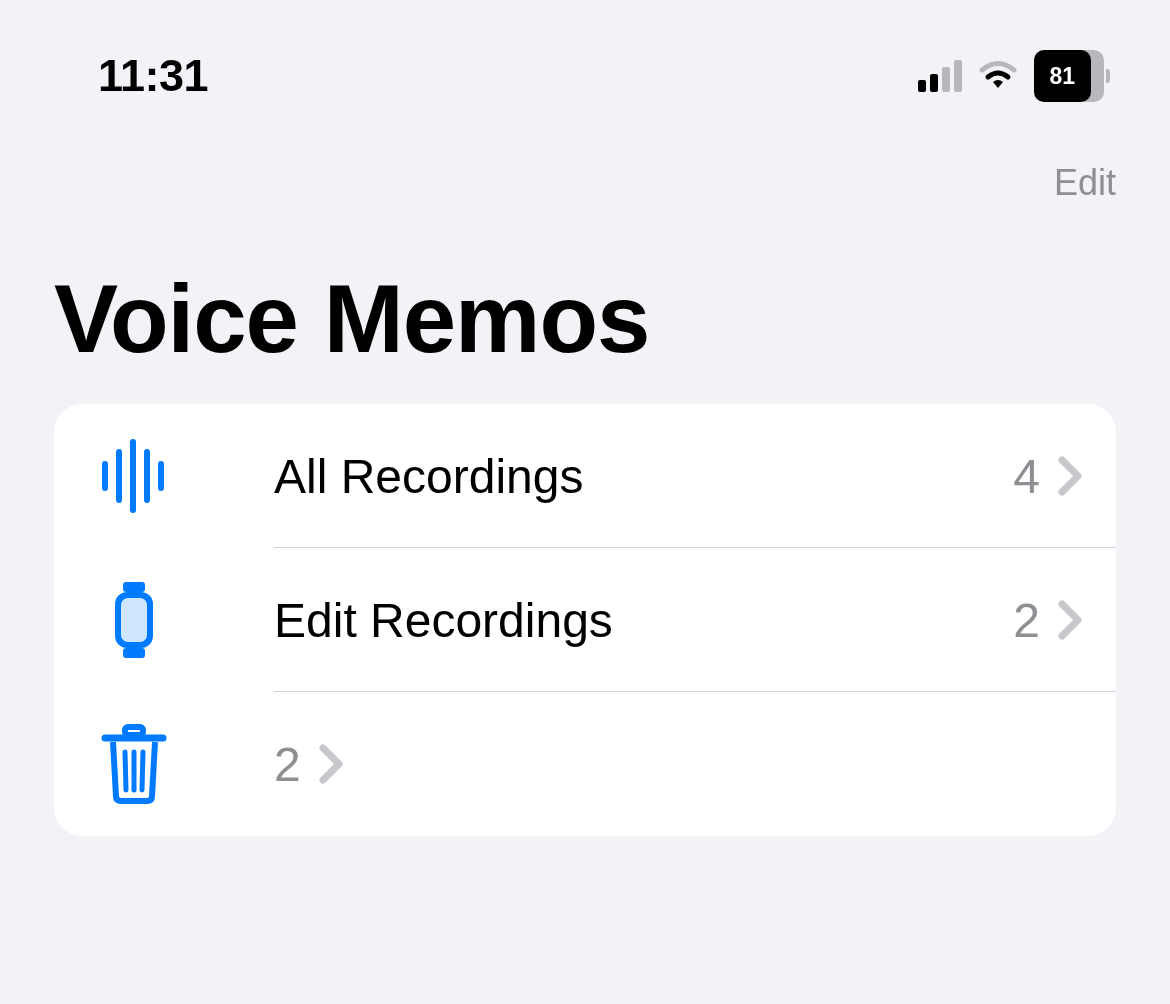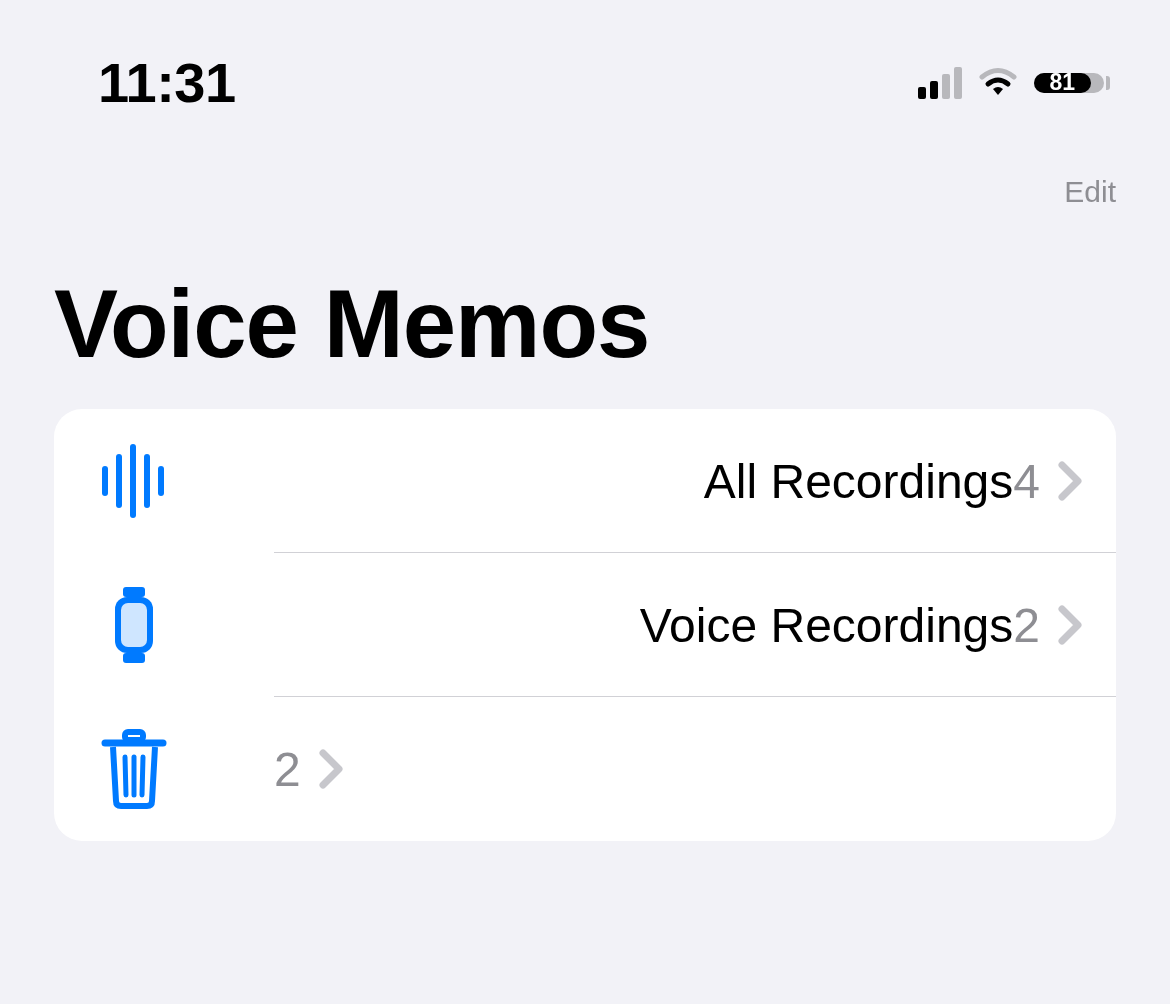--- a/index.html
+++ b/index.html
@@ -14,21 +14,21 @@
       height: 1004px;
       overflow: hidden;
     }
     .status-bar {
       display: flex;
       justify-content: space-between;
       align-items: center;
       padding: 50px 60px 20px 98px;
     }
     .status-time {
-      font-size: 56px;
+      font-size: 45px;
       font-weight: 700;
       color: #000;
       letter-spacing: -0.5px;
     }
     .status-right {
       display: flex;
       align-items: center;
       gap: 14px;
     }
     .cellular-icon {
@@ -48,21 +48,21 @@
     .wifi-icon {
       width: 44px;
       height: 32px;
     }
     .battery-wrap {
       display: flex;
       align-items: center;
     }
     .battery-body {
       width: 70px;
-      height: 20px;
+      height: 52px;
       border-radius: 10px;
       background: #b8b8bc;
       position: relative;
       display: flex;
       align-items: center;
       padding: 0;
     }
     .battery-fill {
       background: #000;
       border-radius: 10px;
@@ -83,21 +83,21 @@
       background: #b8b8bc;
       border-radius: 0 3px 3px 0;
       margin-left: 2px;
     }
     .nav-bar {
       display: flex;
       justify-content: flex-end;
       padding: 40px 54px 0 54px;
     }
     .edit-button {
-      font-size: 30px;
+      font-size: 36px;
       font-weight: 400;
       color: #8e8e93;
       background: none;
       border: none;
       cursor: pointer;
     }
     .page-title {
       font-size: 96px;
       font-weight: 800;
       color: #000;
@@ -134,21 +134,20 @@
       align-items: center;
       justify-content: center;
       flex-shrink: 0;
       margin-right: 100px;
     }
     .row-label {
       font-size: 48px;
       font-weight: 500;
       color: #000;
       flex: 1;
-      text-align: right;
     }
     .row-count {
       font-size: 48px;
       font-weight: 400;
       color: #8e8e93;
       margin-right: 14px;
     }
     .chevron {
       width: 32px;
       height: 44px;
@@ -210,21 +209,21 @@
 
   <div class="list-row">
     <div class="row-icon">
       <svg viewBox="0 0 50 80" width="50" height="80">
         <rect x="14" y="2" width="22" height="10" rx="3" fill="#007aff"></rect>
         <rect x="14" y="68" width="22" height="10" rx="3" fill="#007aff"></rect>
         <rect x="6" y="12" width="38" height="56" rx="12" fill="#007aff"></rect>
         <rect x="12" y="18" width="26" height="44" rx="7" fill="#cfe6ff"></rect>
       </svg>
     </div>
-    <div class="row-label">Voice Recordings</div>
+    <div class="row-label">Edit Recordings</div>
     <div class="row-count">2</div>
     <svg class="chevron" viewBox="0 0 32 44">
       <path d="M8 6 L24 22 L8 38" stroke="#c7c7cc" stroke-width="7" fill="none" stroke-linecap="round" stroke-linejoin="round"></path>
     </svg>
   </div>
 
   <div class="list-row">
     <div class="row-icon">
       <svg viewBox="0 0 70 80" width="70" height="80">
         <rect x="26" y="3" width="18" height="8" rx="3" fill="none" stroke="#007aff" stroke-width="6"></rect>

